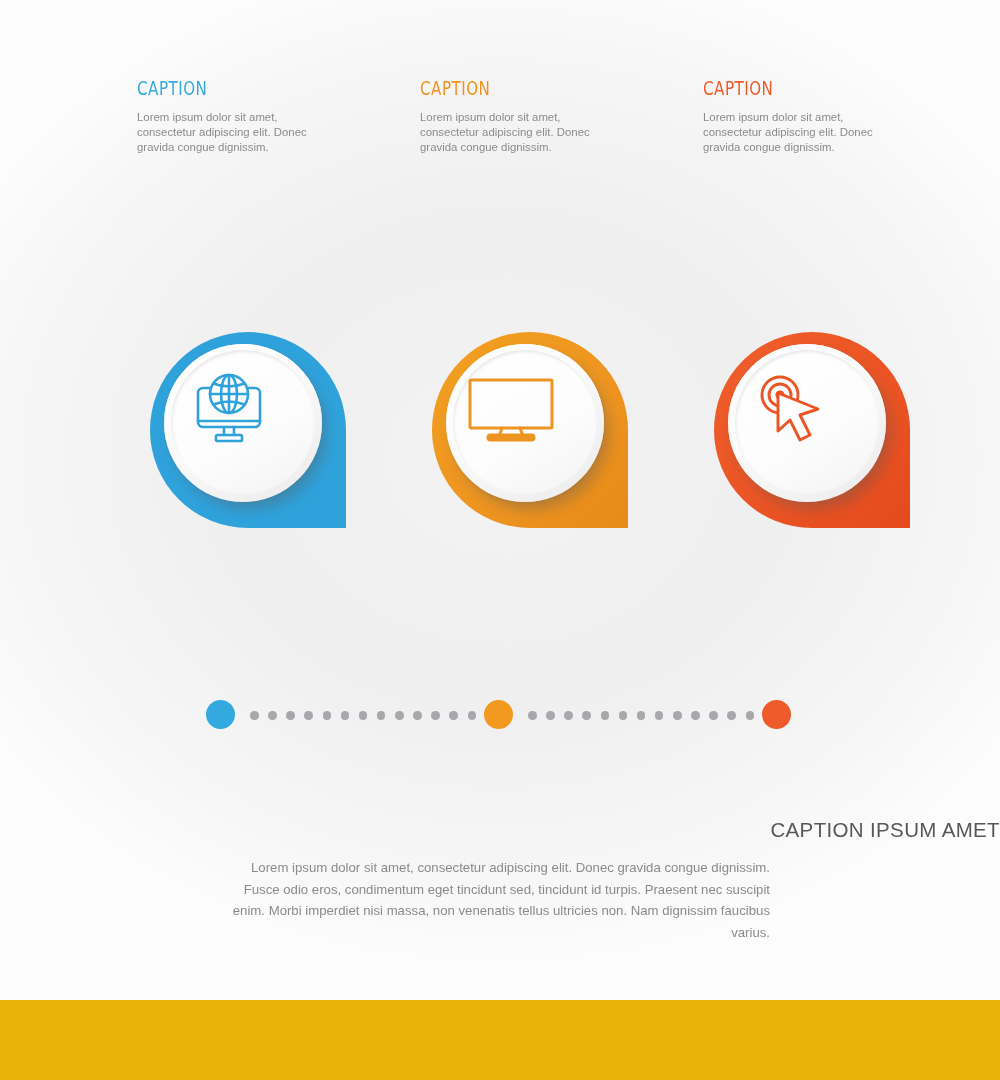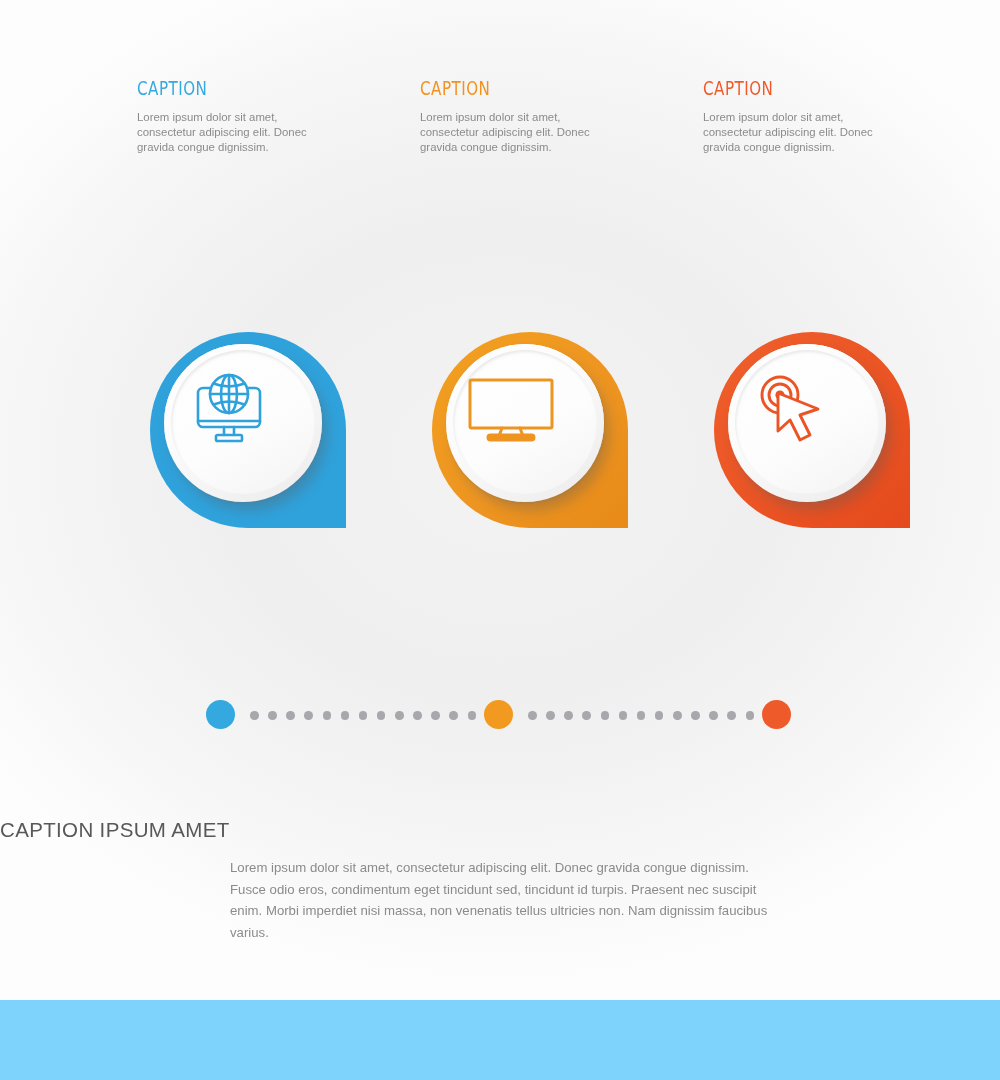--- a/index.html
+++ b/index.html
@@ -7,21 +7,21 @@
 
   html, body {
     width:1000px; height:1080px;
     font-family:"Liberation Sans", sans-serif;
     overflow:hidden;
   }
 
   #stage {
     position:relative;
     width:1000px; height:1080px;
-    background:#7dd3fc;
+    background:#eab308;
   }
 
   
   #artboard {
     position:absolute; left:0; top:0;
     width:1000px; height:1000px;
     background:
       radial-gradient(ellipse 620px 520px at 50% 46%, #f3f3f3 0%, #efefef 45%, #f6f6f6 78%, #fdfdfd 100%),
       linear-gradient(135deg, #ffffff 0%, #f2f2f2 50%, #ffffff 100%);
     overflow:hidden;
@@ -140,21 +140,21 @@
     position:absolute; top:11px; height:9px;
     display:flex; justify-content:space-between; align-items:center;
   }
   .tl-dots.s0 { left:250px; width:226px; }
   .tl-dots.s1 { left:528px; width:226px; }
   .tl-dot { width:8.5px; height:8.5px; border-radius:50%; background:#a6a8ab; }
 
   
   .bottom-block {
     position:absolute; left:0; top:818px; width:1000px;
-    text-align:left;
+    text-align:right;
   }
   .bottom-title {
     font-size:20.5px;
     color:#58585a;
     letter-spacing:0.35px;
     font-weight:400;
     margin-bottom:15px;
   }
   .bottom-body {
     font-size:13.2px;

